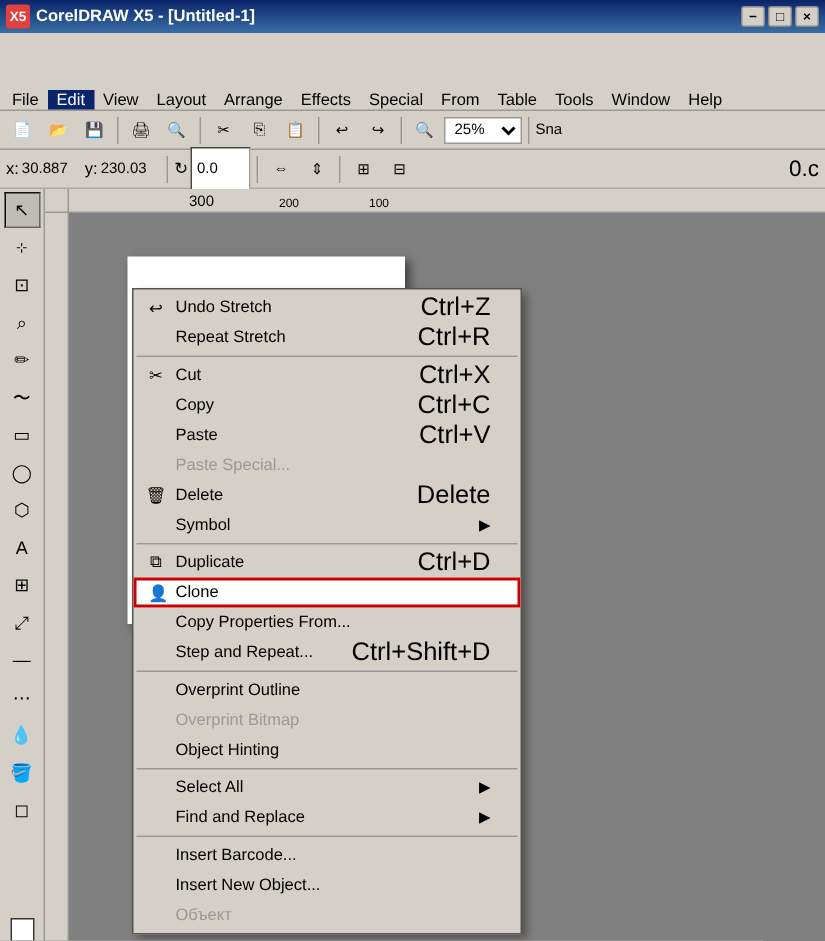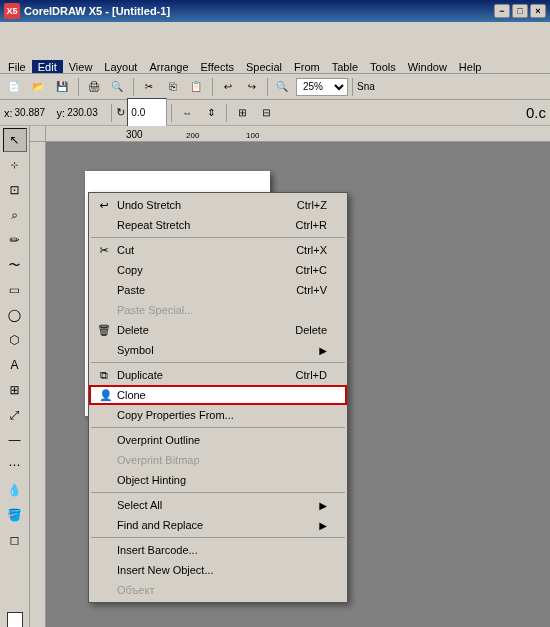--- a/index.html
+++ b/index.html
@@ -251,21 +251,21 @@
     }
     .drop-item.clone-highlighted {
       background: white;
       color: black;
       border: 2px solid #cc0000;
       padding: 0 18px 0 26px;
     }
     .drop-item .shortcut {
       margin-left: auto;
       color: inherit;
-      font-size: 11px;
+      font-size: 17px;
     }
     .drop-item .arrow {
       margin-left: auto;
       font-size: 10px;
     }
     .drop-separator {
       height: 1px;
       background: #999;
       margin: 2px 2px;
     }
@@ -469,20 +469,25 @@
         <span class="shortcut">Ctrl+D</span>
       </div>
       <div class="drop-item clone-highlighted">
         <span class="icon-area" style="font-size:11px;">👤</span>
         <span>Clone</span>
       </div>
       <div class="drop-item">
         <span class="icon-area"></span>
         <span>Copy Properties From...</span>
       </div>
+      <div class="drop-item">
+        <span class="icon-area"></span>
+        <span>Step and Repeat...</span>
+        <span class="shortcut">Ctrl+Shift+D</span>
+      </div>
       <div class="drop-separator"></div>
       <div class="drop-item">
         <span class="icon-area"></span>
         <span>Overprint Outline</span>
       </div>
       <div class="drop-item grayed">
         <span class="icon-area"></span>
         <span>Overprint Bitmap</span>
       </div>
       <div class="drop-item">

